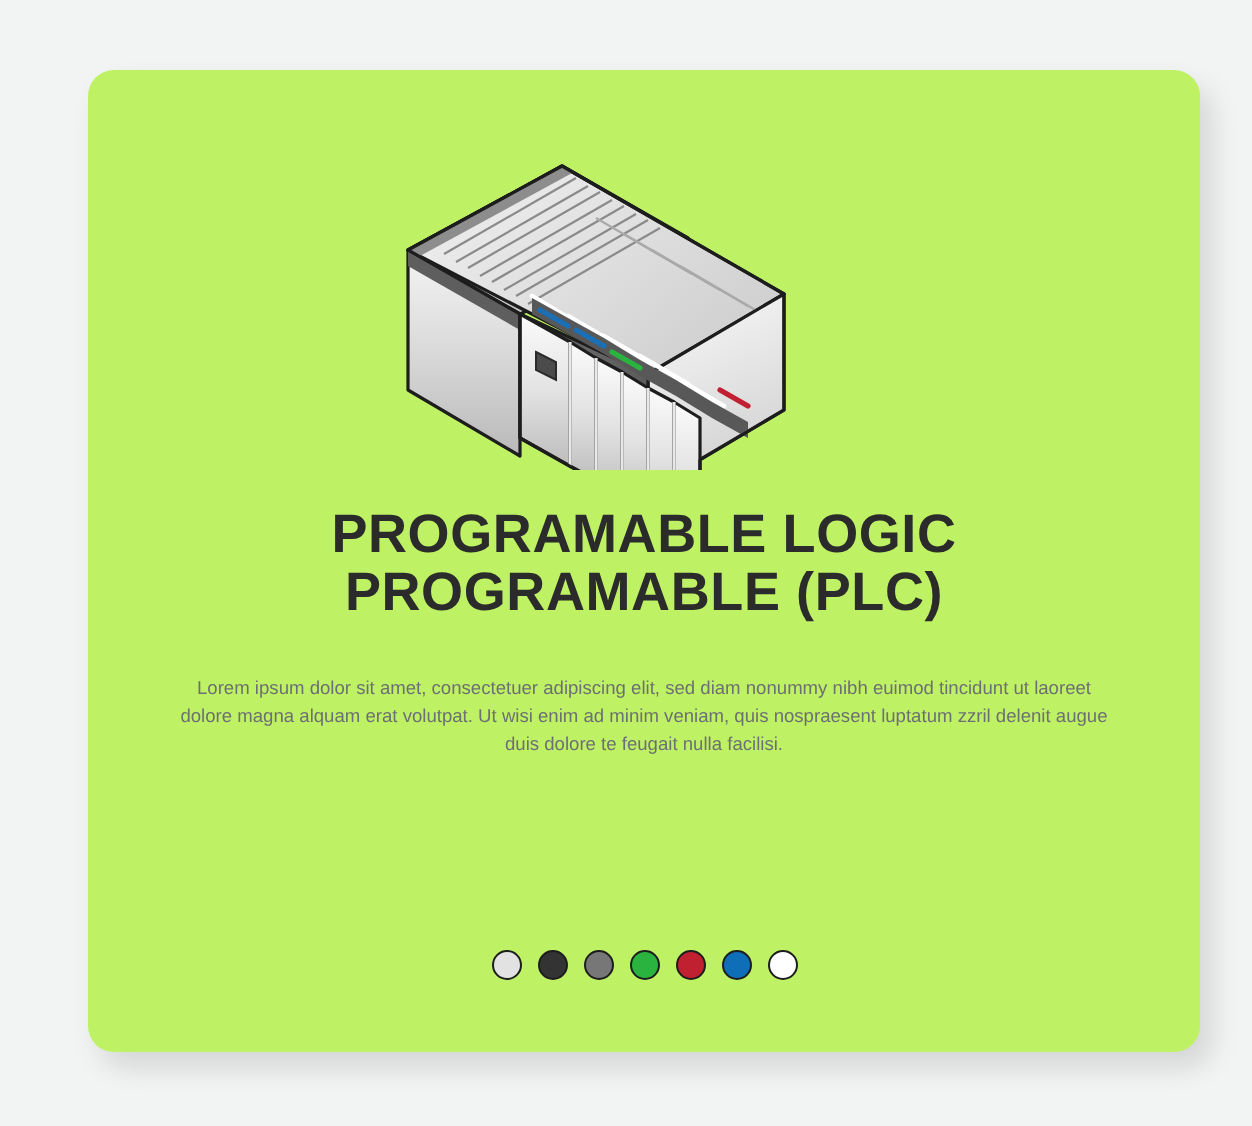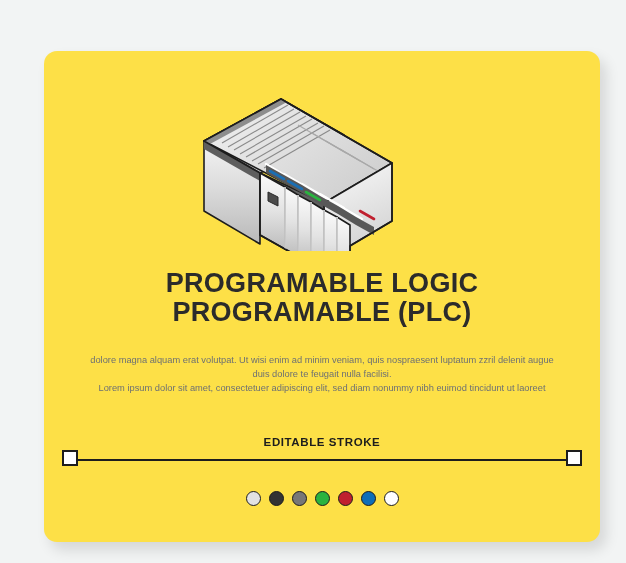--- a/index.html
+++ b/index.html
@@ -20,25 +20,24 @@
     height: 563px;
   }
 
   
   .card {
     position: absolute;
     left: 44px;
     top: 35px;
     width: 556px;
     height: 491px;
-    background: #fde047;
+    background: #bef264;
     border-radius: 13px;
     box-shadow: 6px 8px 14px rgba(0,0,0,0.12);
     overflow: hidden;
-    margin-top: 16px;
   }
 
   
   .illo-wrap {
     position: absolute;
     left: 0;
     top: 0;
     width: 556px;
     height: 200px;
   }
@@ -261,30 +260,24 @@
         </g>
       </svg>
     </div>
 
     <div class="title">
       <span class="ln">PROGRAMABLE LOGIC</span>
       <span class="ln">PROGRAMABLE (PLC)</span>
     </div>
 
     <div class="body-copy">
+      <p>Lorem ipsum dolor sit amet, consectetuer adipiscing elit, sed diam nonummy nibh euimod tincidunt ut laoreet</p>
       <p>dolore magna alquam erat volutpat. Ut wisi enim ad minim veniam, quis nospraesent luptatum zzril delenit augue duis dolore te feugait nulla facilisi.</p>
-      <p>Lorem ipsum dolor sit amet, consectetuer adipiscing elit, sed diam nonummy nibh euimod tincidunt ut laoreet</p>
-    </div>
-
-    <div class="stroke-block">
-      <div class="stroke-label">EDITABLE STROKE</div>
-      <div class="stroke-handle left"></div>
-      <div class="stroke-line"></div>
-      <div class="stroke-handle right"></div>
-    </div>
+    </div>
+
 
     <div class="swatches">
       <span class="swatch" style="background: rgb(226, 226, 226);"></span>
       <span class="swatch" style="background: rgb(51, 51, 51);"></span>
       <span class="swatch" style="background: rgb(119, 119, 119);"></span>
       <span class="swatch" style="background: rgb(42, 179, 63);"></span>
       <span class="swatch" style="background: rgb(192, 32, 47);"></span>
       <span class="swatch" style="background: rgb(14, 110, 184);"></span>
       <span class="swatch" style="background: rgb(255, 255, 255);"></span>
     </div>

